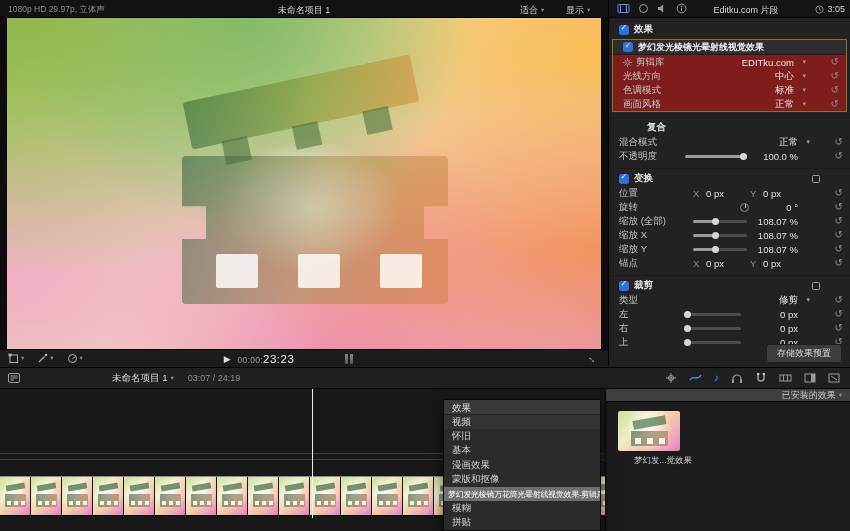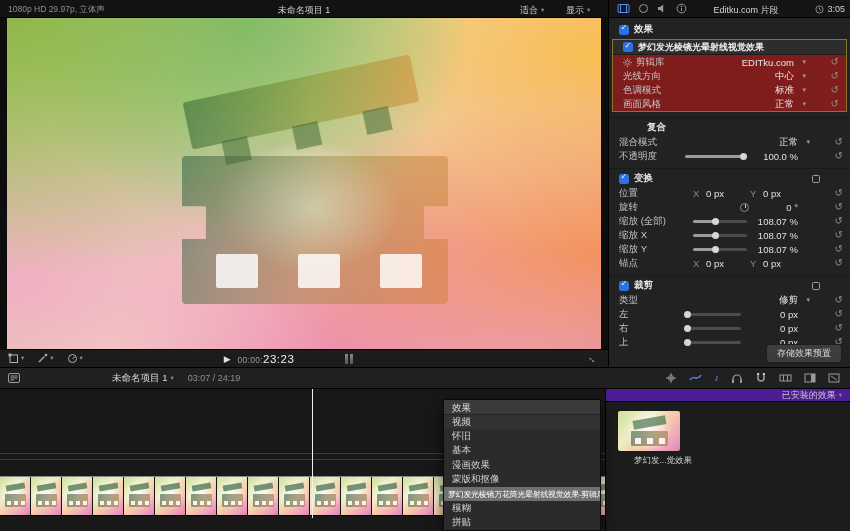--- a/index.html
+++ b/index.html
@@ -125,21 +125,21 @@
   .fx-popup{position:absolute;left:443px;top:399px;width:158px;height:132px;background:#2b2b2b;border:1px solid #0a0a0a;
     box-shadow:0 5px 14px rgba(0,0,0,.6);z-index:30;display:flex;flex-direction:column}
   .fx-head{height:15px;line-height:15px;background:#3a3a3a;color:#e0e0e0;padding-left:8px;font-size:9.5px;border-bottom:1px solid #242424;flex:none}
   .fx-list{flex:1;display:flex;flex-direction:column}
   .fx-row{flex:1;display:flex;align-items:center;padding-left:8px;font-size:9.5px;color:#d6d6d6;white-space:nowrap;overflow:hidden}
   .fx-row.cat{background:#323232}
   .fx-row.sel{background:#6f6f6f;color:#fff;font-size:8px;letter-spacing:-.3px;padding-left:4px}
 
   
   .fx-browser{position:absolute;left:606px;top:0;width:244px;height:142px;background:#1c1c1c}
-  .fxb-head{height:13px;background:#4c1d95;border-bottom:1px solid #000;display:flex;justify-content:flex-end;align-items:center;gap:3px;padding-right:8px;font-size:9px;color:#c8c8c8}
+  .fxb-head{height:13px;background:#404040;border-bottom:1px solid #000;display:flex;justify-content:flex-end;align-items:center;gap:3px;padding-right:8px;font-size:9px;color:#c8c8c8}
   .fx-tile{position:absolute;left:12px;top:22px;width:62px;height:40px;border-radius:2px;overflow:hidden;
     background:
       radial-gradient(circle at 50% 45%, rgba(255,255,255,.9), rgba(255,255,255,0) 62%),
       linear-gradient(135deg,#cde39b,#f0ecc8 35%,#f5c8a8 60%,#ec9fc0 85%,#e083ab)}
   .fx-tile i{display:block;position:absolute}
   .fx-tile .tt{left:15px;top:7px;width:33px;height:9px;background:rgba(45,95,55,.6);transform:rotate(-10deg)}
   .fx-tile .tb{left:13px;top:20px;width:37px;height:15px;border-radius:1px;background:linear-gradient(120deg,rgba(40,90,60,.6),rgba(170,110,50,.5))}
   .fx-tile .tb::after{content:"";position:absolute;left:4px;bottom:2px;width:6px;height:6px;background:rgba(255,255,255,.9);
     box-shadow:12px 0 rgba(255,255,255,.9),24px 0 rgba(255,255,255,.9)}
   .fx-tile-label{position:absolute;left:0;top:66px;width:86px;text-align:right;font-size:8.5px;color:#cfcfcf}

